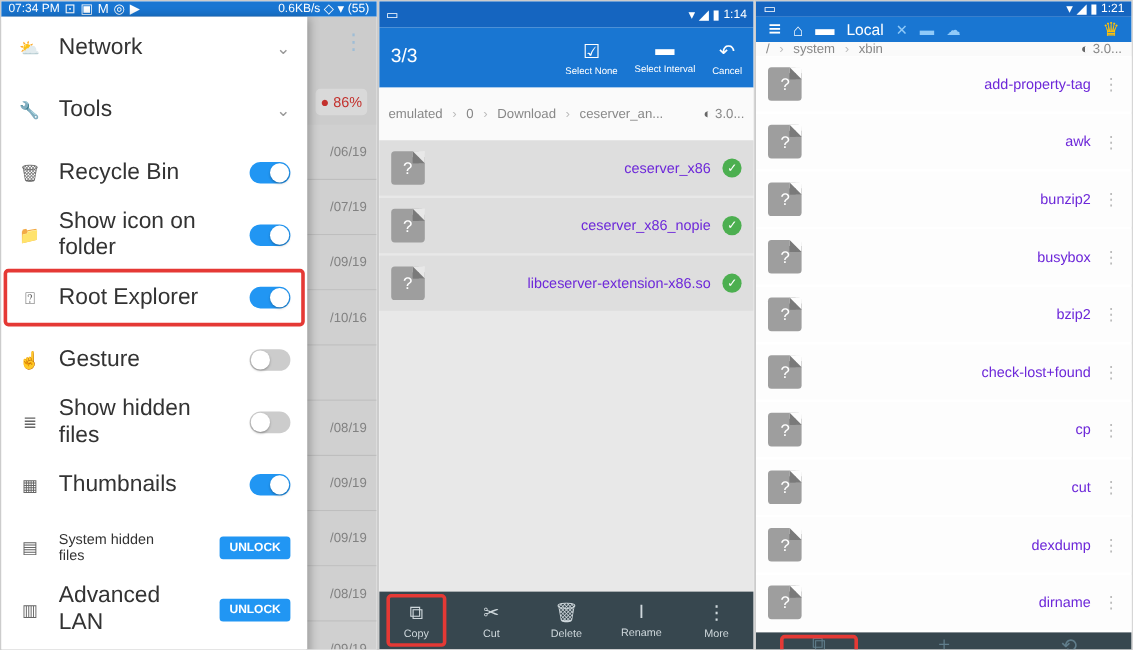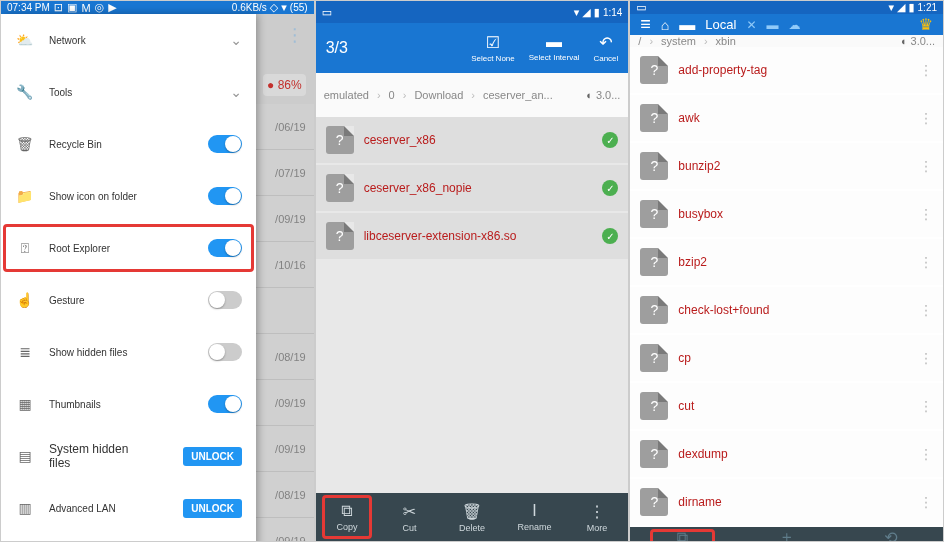--- a/index.html
+++ b/index.html
@@ -12,21 +12,21 @@
 .status-left { display: flex; align-items: center; gap: 4px; }
 .status-right { display: flex; align-items: center; gap: 3px; justify-content: space-between; }
 .s-icon { font-size: 11px; }
 
 
 .p1-body { flex: 1; display: flex; position: relative; background: #eee; }
 .sidebar { width: 255px; background: #fff; display: flex; flex-direction: column; box-shadow: 2px 0 8px rgba(0,0,0,0.3); z-index: 10; }
 .menu-item { height: 52px; display: flex; align-items: center; padding: 0 14px; gap: 14px; position: relative; }
 .menu-item.dropdown::after { content: "⌄"; position: absolute; right: 14px; color: #999; font-size: 14px; }
 .menu-icon { width: 20px; height: 20px; color: #666; display: flex; align-items: center; justify-content: center; font-size: 14px; }
-.menu-label { flex: 1; color: #333; font-size: 10px; }
+.menu-label { flex: 1; color: #333; font-size: 19px; }
 .menu-sub { font-size: 12px; line-height: 14px; }
 .toggle { width: 34px; height: 18px; background: #ccc; border-radius: 10px; position: relative; }
 .toggle::after { content: ""; width: 16px; height: 16px; background: #fff; border-radius: 50%; position: absolute; top: 1px; left: 1px; box-shadow: 0 1px 2px rgba(0,0,0,0.3); }
 .toggle.on { background: #2196f3; }
 .toggle.on::after { left: auto; right: 1px; }
 .unlock-btn { background: #2196f3; color: #fff; font-size: 10px; padding: 4px 8px; border-radius: 3px; font-weight: bold; }
 .highlight-box { border: 3px solid #e53935; border-radius: 4px; position: absolute; }
 .p1-bg { flex: 1; background: #f0f0f0; position: relative; }
 .p1-bg-dots { position: absolute; top: 10px; right: 10px; color: #bbdefb; font-size: 18px; }
 .p1-bg-86 { position: absolute; top: 60px; right: 8px; background: #fff; padding: 4px; border-radius: 4px; color: #e53935; font-size: 12px; }
@@ -43,21 +43,21 @@
 .p2-bc-item { }
 .p2-bc-sep { color: #bbb; }
 .p2-bc-size { margin-left: auto; display: flex; align-items: center; gap: 3px; }
 .p2-bc-size::before { content: "◐"; color: #666; }
 .p2-body { flex: 1; background: #e8e8e8; }
 .file-row { height: 46px; background: #dedede; display: flex; align-items: center; padding: 0 10px; gap: 10px; margin-bottom: 2px; }
 .file-row.light { background: #fdfdfd; }
 .file-icon { width: 28px; height: 28px; background: #9e9e9e; border-radius: 3px; display: flex; align-items: center; justify-content: center; color: #fff; font-size: 14px; position: relative; }
 .file-icon::before { content: ""; position: absolute; top: 0; right: 0; border-width: 5px; border-style: solid; border-color: #e8e8e8 #e8e8e8 #7a7a7a #7a7a7a; }
 .file-icon.light::before { border-color: #fdfdfd #fdfdfd #7a7a7a #7a7a7a; }
-.file-name { flex: 1; font-size: 12px; color: #b91c1c; }
+.file-name { flex: 1; font-size: 12px; color: #6d28d9; text-align: right; }
 .file-check { width: 16px; height: 16px; background: #4caf50; border-radius: 50%; display: flex; align-items: center; justify-content: center; color: #fff; font-size: 10px; }
 .file-dots { color: #bbb; font-size: 14px; }
 .bottom-bar { height: 48px; background: #37474f; display: flex; }
 .bb-item { flex: 1; display: flex; flex-direction: column; align-items: center; justify-content: center; color: #cfd8dc; gap: 2px; }
 .bb-item.disabled { color: #607d8b; }
 .bb-icon { font-size: 16px; }
 .bb-label { font-size: 9px; }
 
 
 .p3-header { height: 36px; background: #1976d2; color: #fff; display: flex; align-items: center; padding: 0 10px; gap: 10px; }

